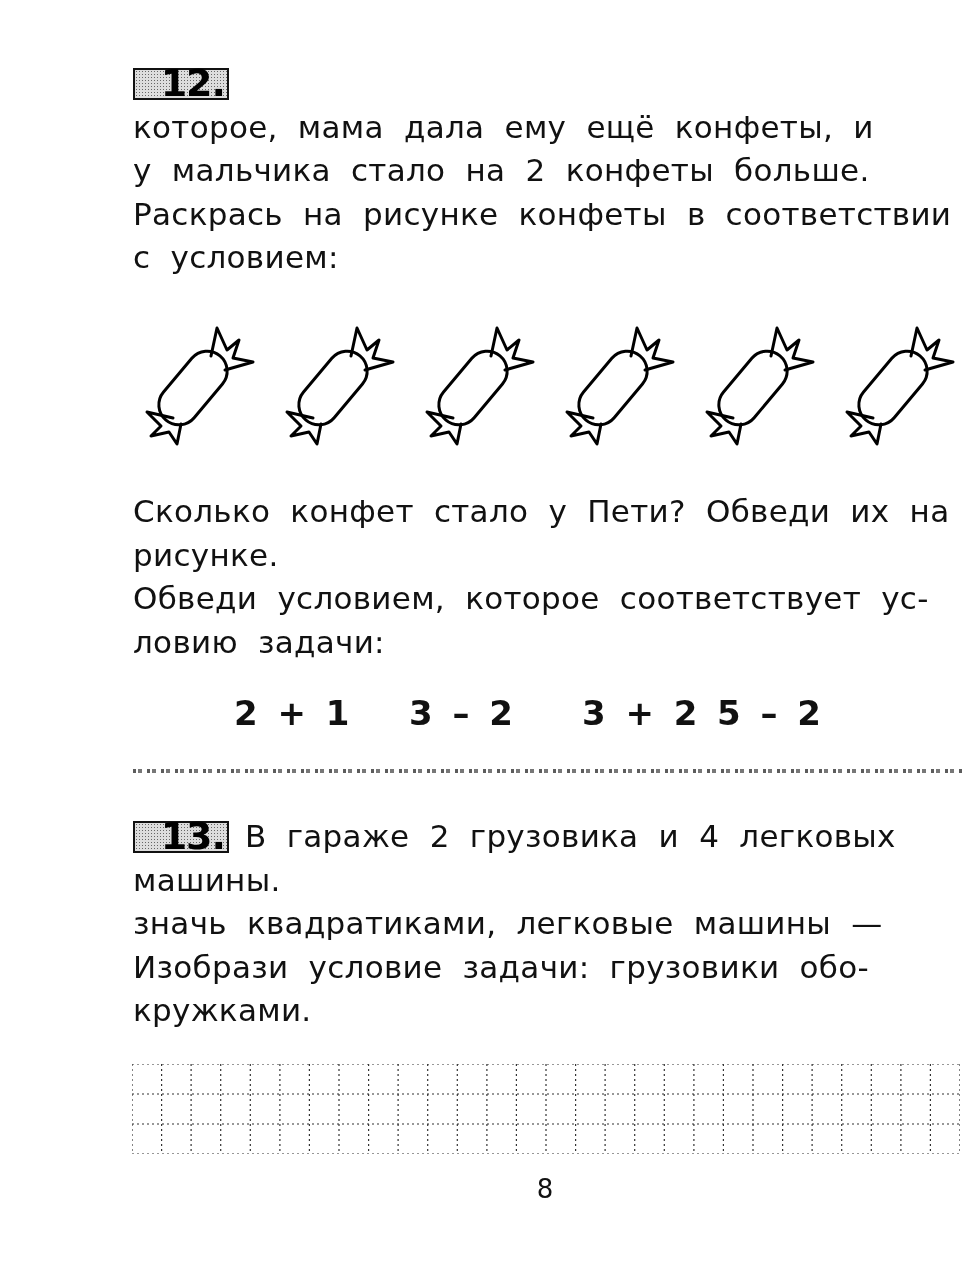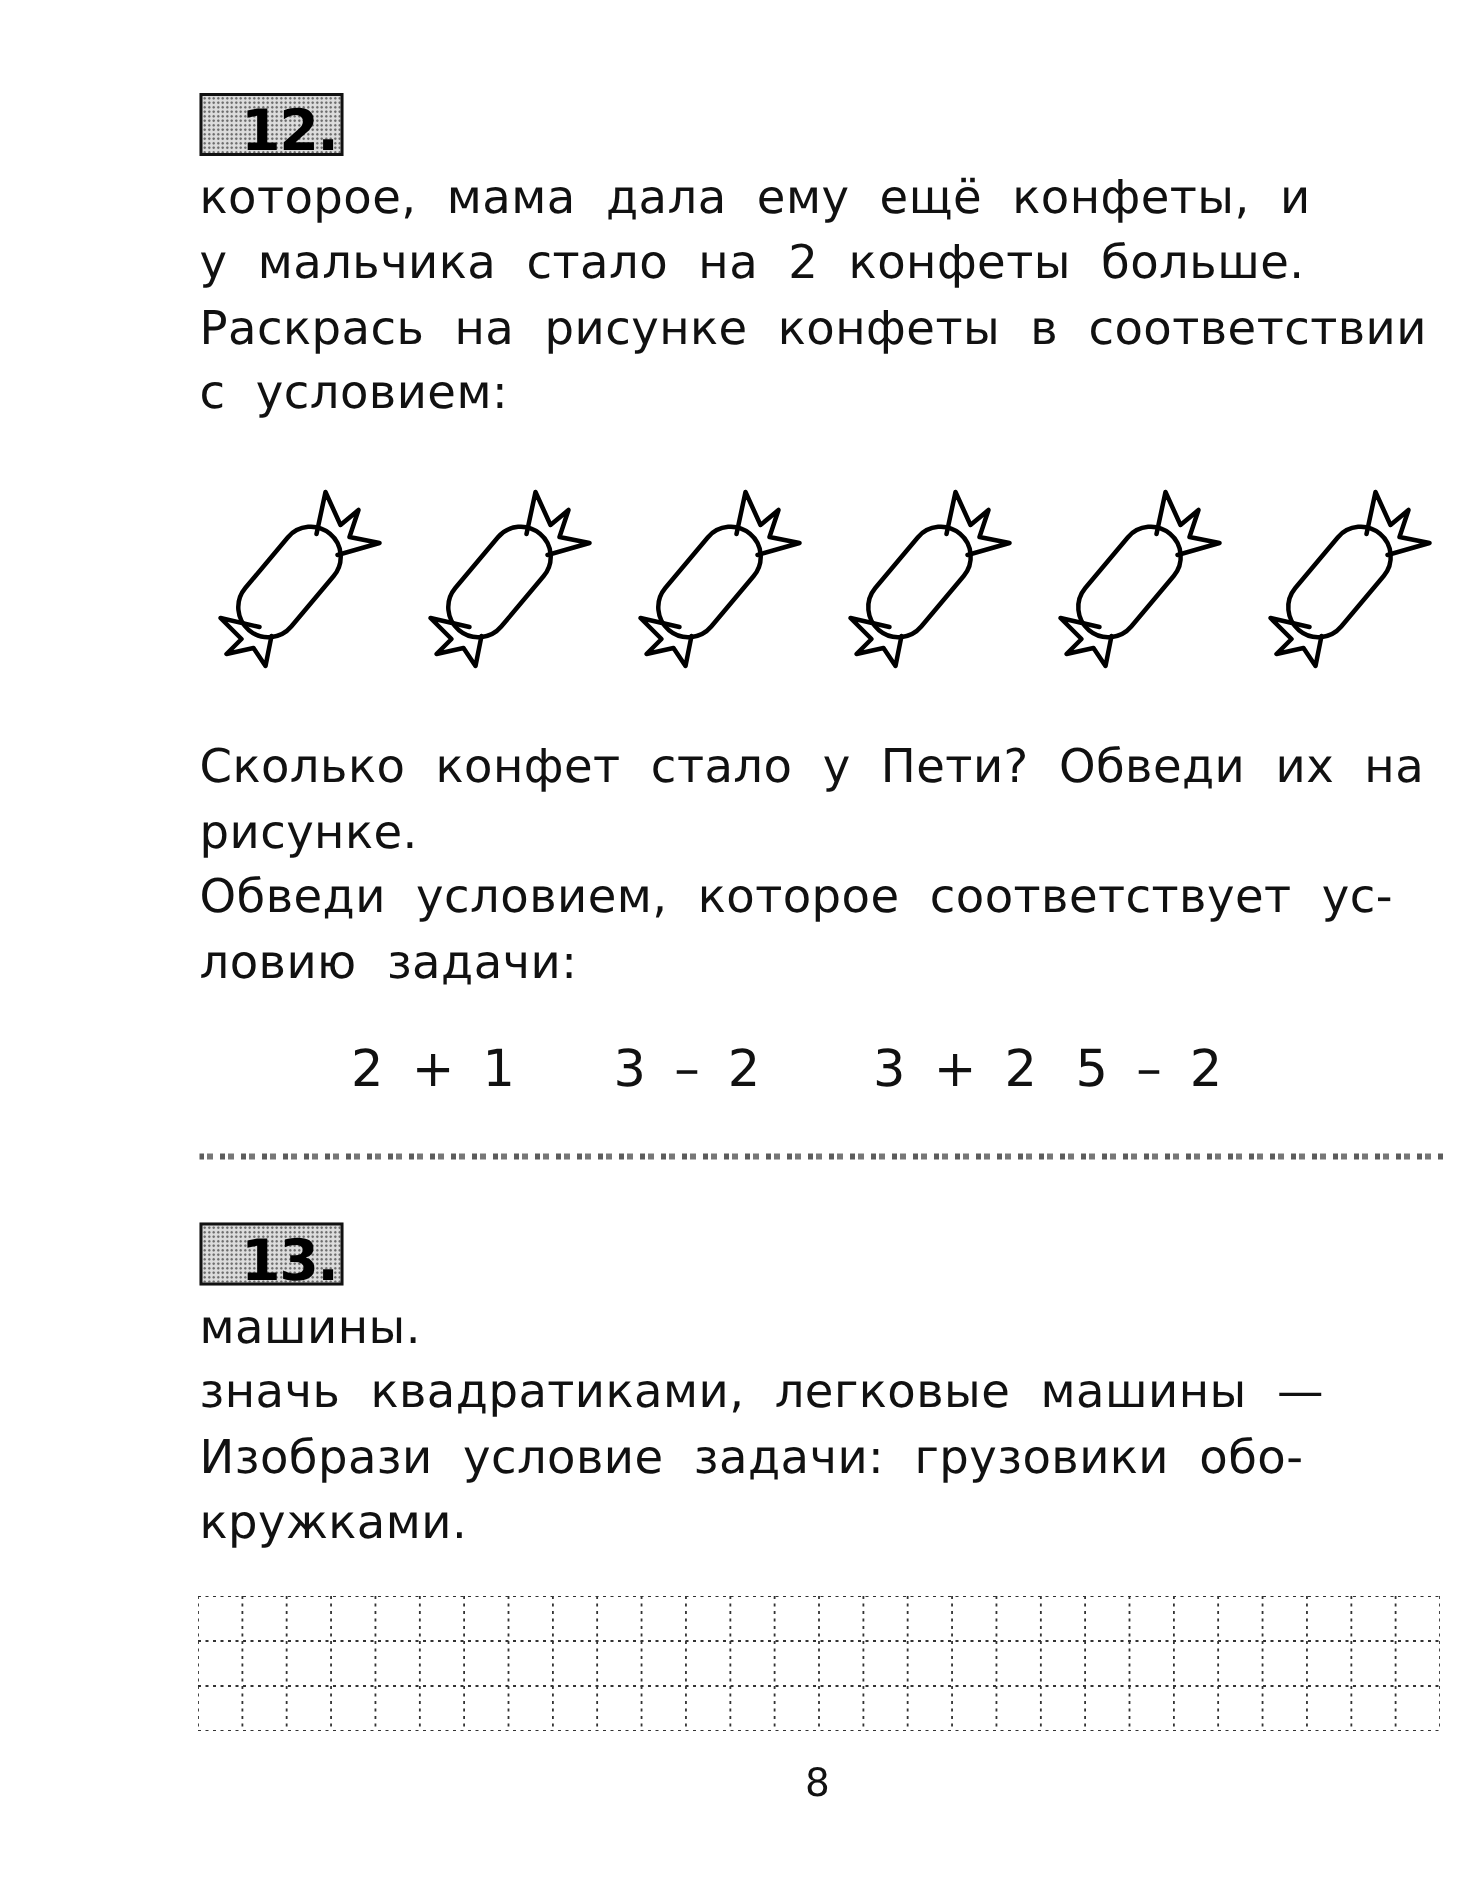--- a/index.html
+++ b/index.html
@@ -1,31 +1,31 @@
 <!DOCTYPE html>
 <html><head>
 <meta charset="utf-8">
 <style>
   html, body { margin:0; padding:0; background:#fff; }
   body { width:972px; height:1266px; position:relative; overflow:hidden;
          font-family:"DejaVu Sans", sans-serif; color:#111; }
   .task { position:absolute; left:133px; width:824px; font-size:31px; line-height:43.5px;
           text-align:justify; letter-spacing:0.3px; word-spacing:10px; }
   .task p { margin:0; }
-  .num-box { display:inline-block; width:96px; height:42px; border:2px solid #111;
+  .num-box { display:inline-block; width:96px; height:32px; border:2px solid #111;
              box-sizing:border-box; vertical-align:-6px; margin-right:16px;
              background-color:#ddd;
              background-image:radial-gradient(#666 0.7px, transparent 0.9px);
              background-size:3px 3px; position:relative; }
   .num-box span { position:absolute; right:2px; bottom:-6px; font-weight:bold;
                   font-size:38px; line-height:42px; letter-spacing:-1px; color:#000; }
   .candies { position:absolute; left:133px; top:320px; width:830px; height:130px; }
   .candy { position:absolute; top:0; width:130px; height:130px; }
   .exprs { position:absolute; top:693px; left:0; width:972px; height:50px; }
-  .expr { position:absolute; font-weight:normal; font-size:34px; word-spacing:8px; }
+  .expr { position:absolute; font-weight:bold; font-size:34px; word-spacing:8px; }
   .sep { position:absolute; left:133px; top:769px; width:830px; height:4px;
          background-image:repeating-linear-gradient(90deg,#333 0 3px, transparent 3px 5px, #555 5px 9px, transparent 9px 14px);
          opacity:0.8; }
   .grid { position:absolute; left:132px; top:1064px; width:828px; height:90px;
           background-image:
             repeating-linear-gradient(90deg, transparent 0 29px, transparent 29px 30px),
             repeating-linear-gradient(0deg, transparent 0 29px, transparent 29px 30px);
   }
   .grid svg { position:absolute; left:0; top:0; }
   .page-num { position:absolute; left:0; width:1090px; text-align:center; top:1174px;
@@ -97,21 +97,21 @@
 <div class="exprs">
   <span class="expr" style="left:234px;">2 + 1</span>
   <span class="expr" style="left:409px;">3 – 2</span>
   <span class="expr" style="left:582px;">3 + 2</span>
   <span class="expr" style="left:717px;">5 – 2</span>
 </div>
 
 <div class="sep"></div>
 
 <div class="task" style="top:815px;">
-  <p><span class="num-box"><span>13.</span></span></p>
+  <p><span class="num-box"><span>13.</span></span><span>В гараже 2 грузовика и 4 легковых</span></p>
   <p>машины.</p>
   <p>значь квадратиками, легковые машины —</p>
   <p>Изобрази условие задачи: грузовики обо-</p>
   <p>кружками.</p>
 </div>
 
 <div class="grid" id="grid">
     <svg width="828" height="90" xmlns="http://www.w3.org/2000/svg">
       <g stroke="#333" stroke-width="1.2" stroke-dasharray="2 3" fill="none">
         <line x1="0" y1="0.0" x2="828" y2="0.0"></line>

